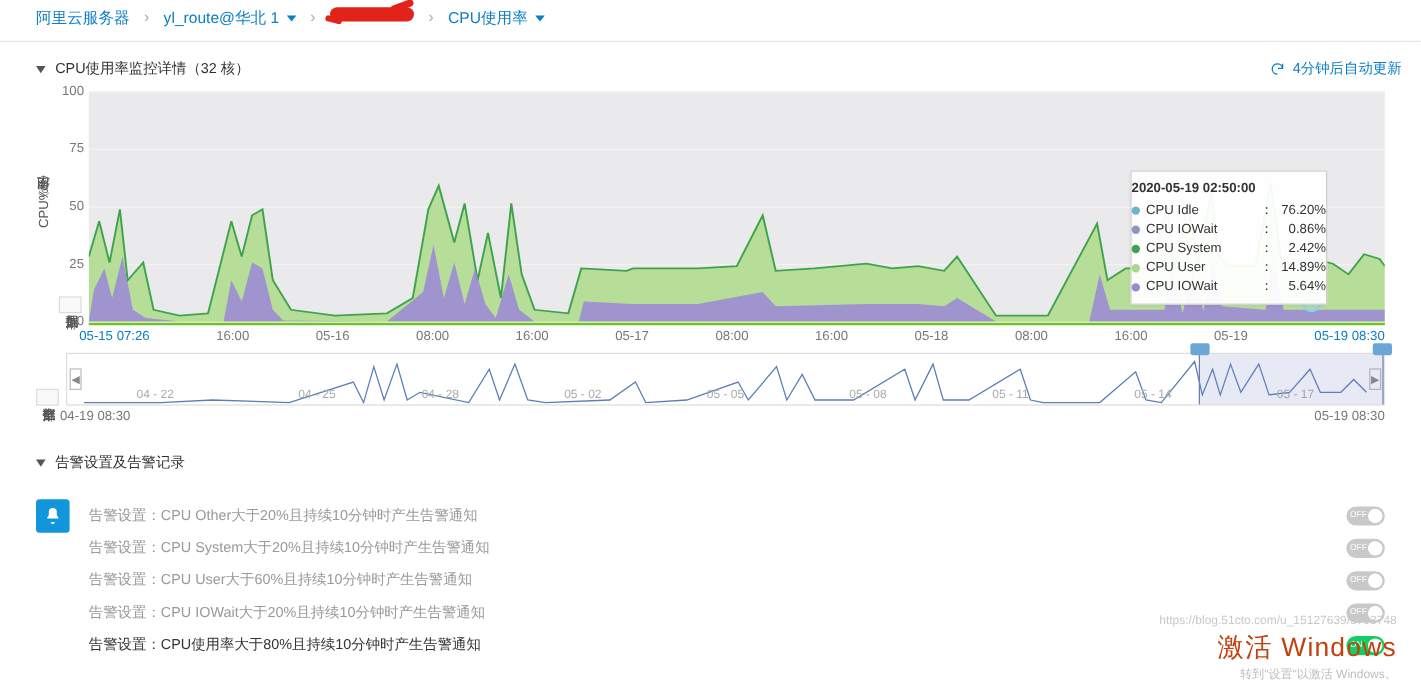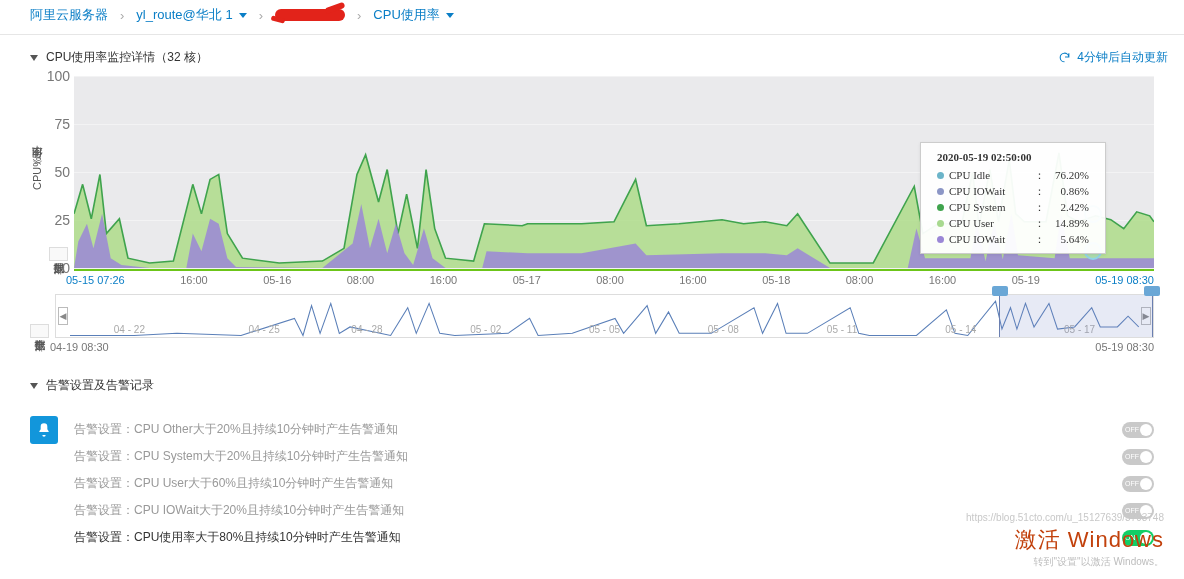--- a/index.html
+++ b/index.html
@@ -1,19 +1,19 @@
 <!DOCTYPE html>
 <html><head>
   <meta charset="utf-8">
   <style>
     * { box-sizing: border-box; margin: 0; padding: 0; }
     body { font-family: "Microsoft YaHei", "PingFang SC", Arial, sans-serif; font-size: 12px; color: #333; background: #fff; width: 1184px; }
 
     
-    .crumbs { padding: 6px 30px 10px 30px; display: flex; align-items: center; gap: 10px; font-size: 13px; border-bottom: 1px solid #e6e6e6; }
+    .crumbs { padding: 6px 30px 10px 30px; display: flex; gap: 10px; font-size: 13px; border-bottom: 1px solid #e6e6e6; }
     .crumbs a { color: #0a7ec6; text-decoration: none; }
     .crumbs .sep { color: #aaa; margin: 0 2px; }
     .redacted { display: inline-block; width: 70px; height: 12px; background: #e2231a; border-radius: 7px; position: relative; }
     .redacted::before, .redacted::after { content: ""; position: absolute; background: #e2231a; border-radius: 6px; }
     .redacted::before { width: 20px; height: 6px; top: -4px; left: 50px; transform: rotate(-20deg); }
     .redacted::after { width: 14px; height: 5px; top: 8px; left: -4px; transform: rotate(15deg); }
     .dd::after { content: " "; display: inline-block; width: 0; height: 0; border-left: 4px solid transparent; border-right: 4px solid transparent; border-top: 5px solid #0a7ec6; margin-left: 6px; vertical-align: middle; }
 
     
     .panel-hd { display: flex; align-items: center; justify-content: space-between; padding: 14px 16px 10px 30px; }
@@ -22,28 +22,28 @@
     .refresh { color: #0a7ec6; display: flex; align-items: center; gap: 6px; cursor: pointer; }
     .refresh svg { width: 13px; height: 13px; }
 
     
     .chart-wrap { padding: 0 30px 8px 30px; position: relative; }
     .chart-box { display: flex; }
     .ylab { writing-mode: vertical-rl; transform: rotate(180deg); text-align: center; color: #555; font-size: 11px; padding-left: 4px; }
     .sidelab { writing-mode: vertical-rl; text-align: center; font-size: 11px; color: #555; border: 1px solid #ddd; padding: 6px 1px; align-self: flex-end; margin-bottom: 10px; background: #f9f9f9; }
     .chart { position: relative; flex: 1; height: 195px; background: #eaeaec; border-bottom: 3px solid #6cc519; margin-left: 6px; }
     .yaxis { position: absolute; left: -28px; top: 0; bottom: 0; width: 26px; }
-    .ytick { position: absolute; right: 2px; font-size: 14px; color: #777; transform: translateY(-50%); }
+    .ytick { position: absolute; right: 2px; font-size: 11px; color: #777; transform: translateY(-50%); }
     .grid { position: absolute; left: 0; right: 0; border-top: 1px solid #f3f3f4; }
     .svg-area { position: absolute; left: 0; top: 0; width: 100%; height: 100%; }
     .xaxis { display: flex; justify-content: space-between; font-size: 11px; color: #777; margin-top: 3px; margin-left: 36px; }
     .xaxis .start, .xaxis .end { color: #0a7ec6; font-weight: 500; }
 
     
-    .tooltip { position: absolute; right: 48px; bottom: 14px; width: 186px; background: rgba(255,255,255,0.95); border: 1px solid #ccc; padding: 6px 16px; font-size: 11px; line-height: 16px; box-shadow: 0 1px 3px rgba(0,0,0,0.08); font-family: Liberation Serif, serif; }
+    .tooltip { position: absolute; right: 48px; bottom: 14px; width: 164px; background: rgba(255,255,255,0.95); border: 1px solid #ccc; padding: 6px 0; font-size: 11px; line-height: 16px; box-shadow: 0 1px 3px rgba(0,0,0,0.08); }
     .tooltip .tt-title { font-weight: bold; margin-bottom: 2px; }
     .tt-row { display: flex; align-items: center; }
     .dot { width: 7px; height: 7px; border-radius: 50%; margin-right: 5px; }
     .tt-name { flex: 1; }
     .tt-val { text-align: right; min-width: 44px; }
     .halo { position: absolute; width: 18px; height: 18px; border: 2px solid #8fd3e8; border-radius: 50%; background: rgba(143,211,232,0.25);}
 
     
     .overview-wrap { display: flex; padding: 0 30px; align-items: stretch; }
     .overview { position: relative; flex: 1; height: 44px; border: 1px solid #ddd; margin-left: 6px; background: #fff; }

